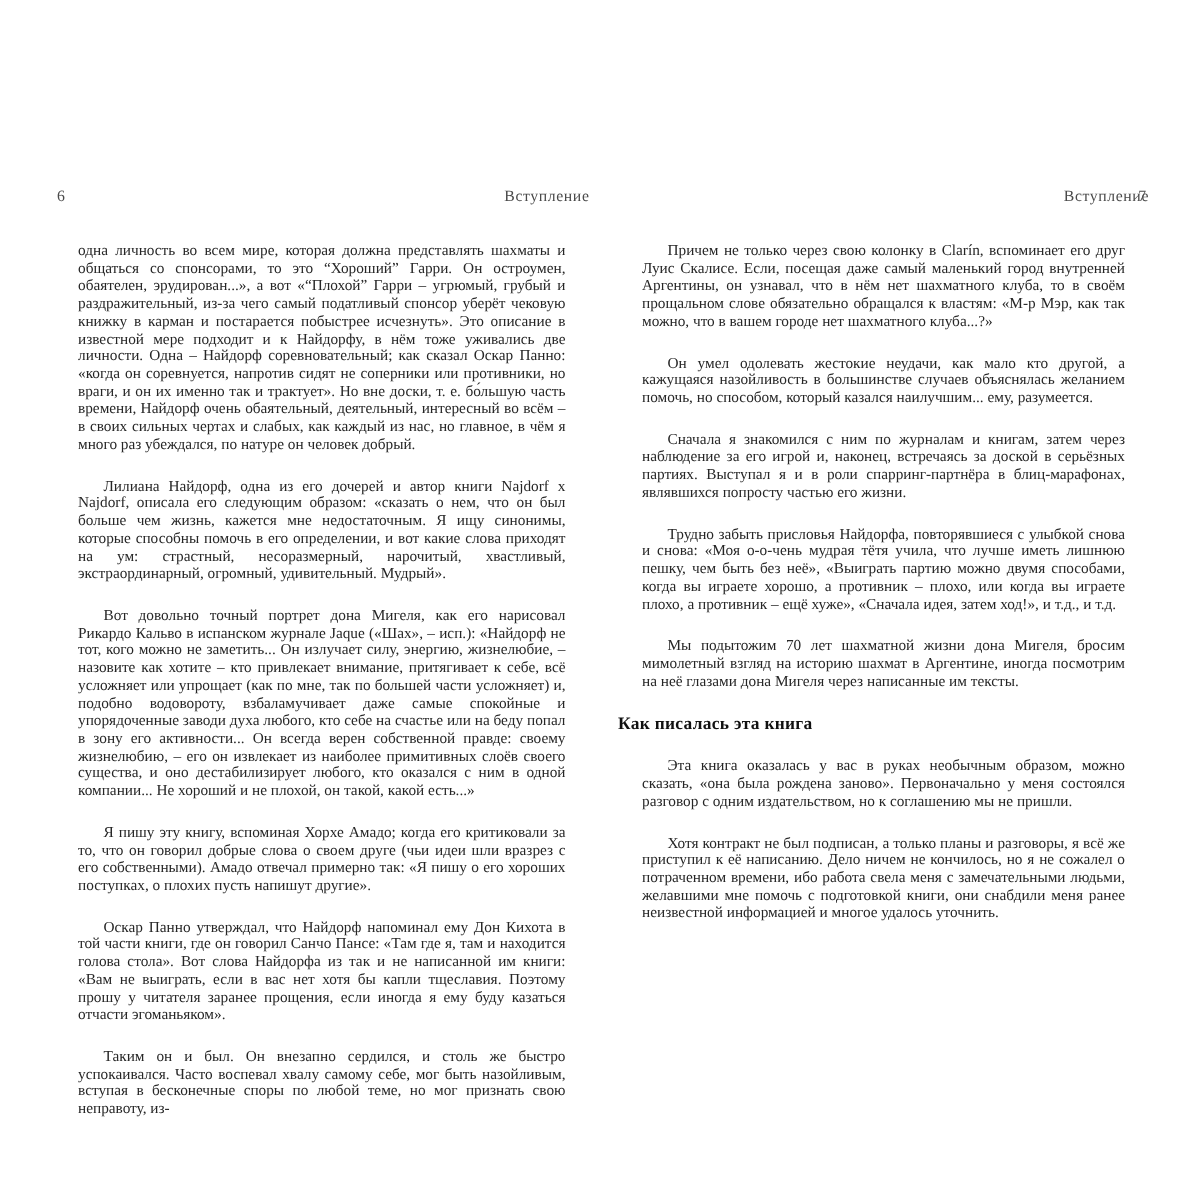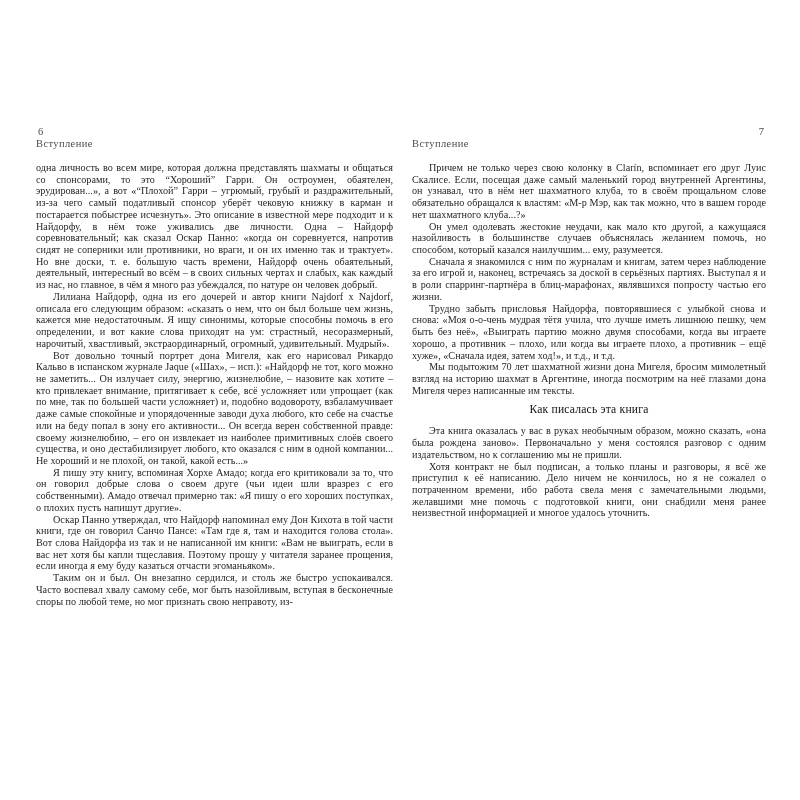--- a/index.html
+++ b/index.html
@@ -30,44 +30,43 @@
   .page-header {
     position: relative;
     height: 13px;
     margin-bottom: 23px;
     font-size: 10.5px;
     color: #4a4a4a;
   }
   .running-header {
     position: absolute;
     left: 0; right: 0;
-    text-align: left;
+    text-align: right;
     letter-spacing: 0.4px;
-    margin-top: 12px;
   }
   .page-number { position: absolute; top: 0; color: #4a4a4a; }
   .page-number-left  { left: 2px; }
   .page-number-right { right: 2px; }
 
   .page-body p.para {
-    margin: 0;
+    margin: 16px;
     font-size: 10.2px;
     line-height: 11.72px;
     text-align: justify;
     text-indent: 17px;
     hyphens: none;
   }
   .page-body p.para.no-indent { text-indent: 0; }
   .italic { }
 
   .page-body h3.section-heading {
     margin: 7px 0 9px 0;
     font-size: 11.6px;
-    font-weight: normal;
-    text-align: center;
+    font-weight: bold;
+    text-align: left;
     color: #111111;
     letter-spacing: 0.2px;
   }
 </style>
 </head>
 <body>
 
 <div class="book-spread">
 
   <section class="page page-left">

